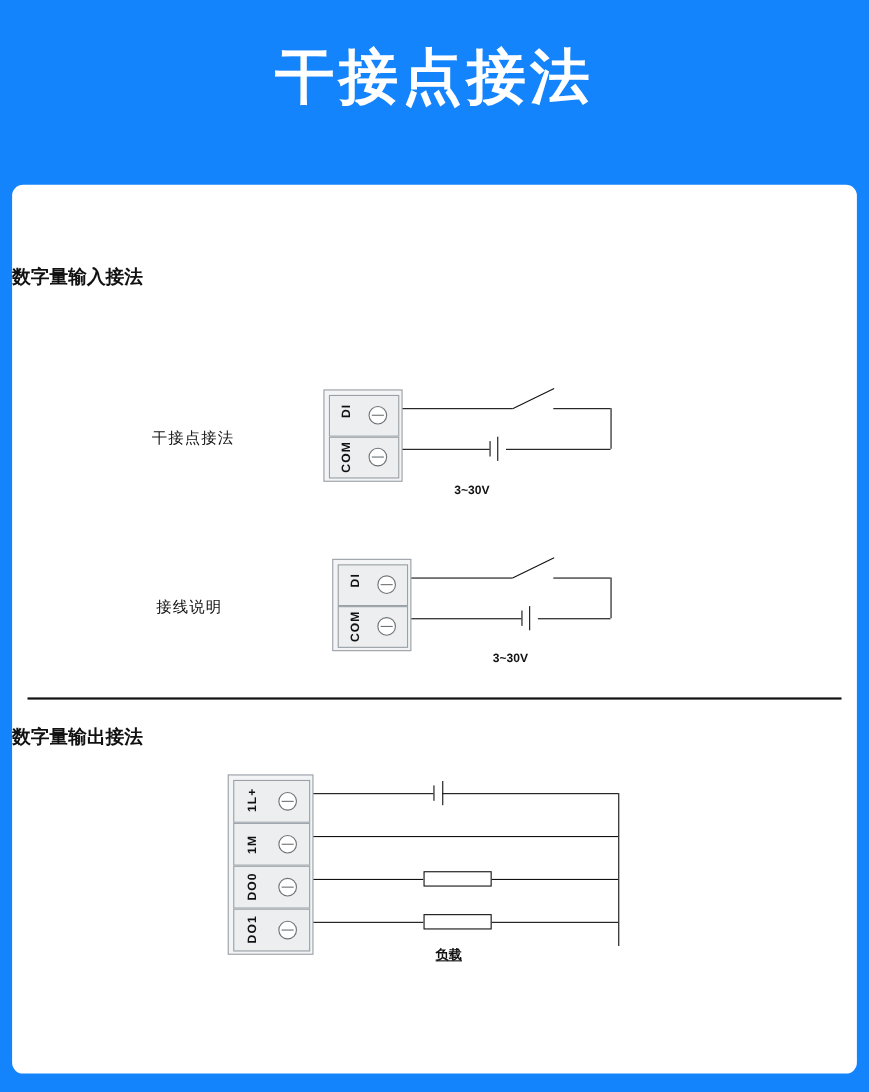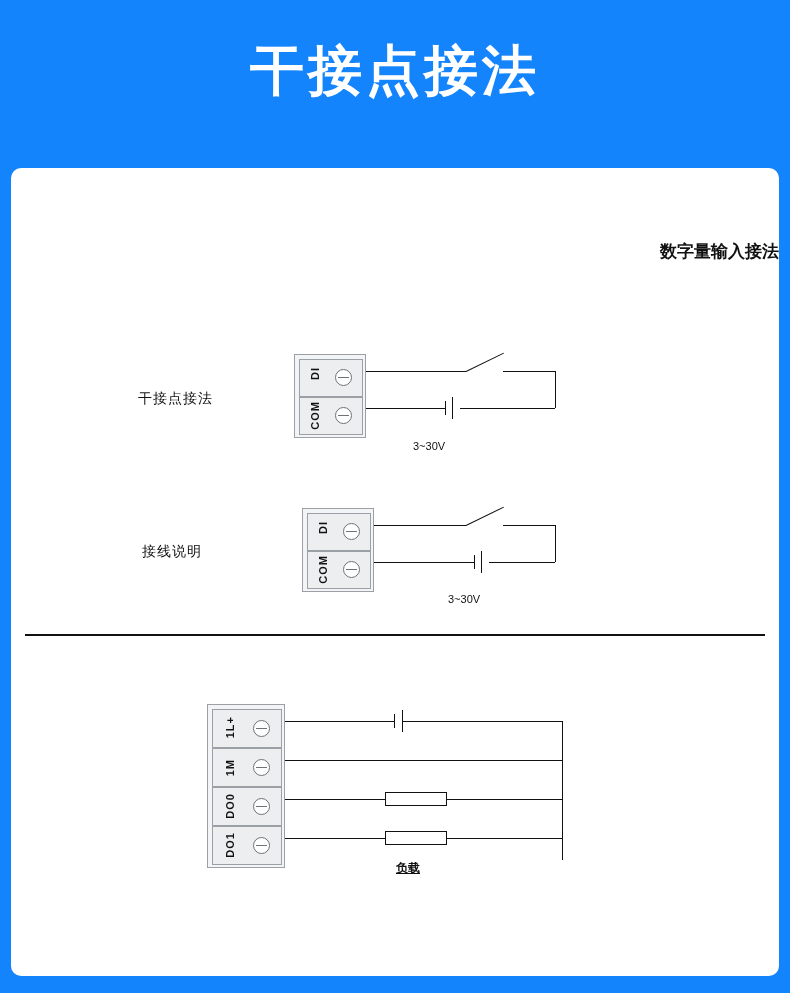--- a/index.html
+++ b/index.html
@@ -35,21 +35,21 @@
     left: 11px;
     top: 168px;
     width: 768px;
     height: 808px;
     background: #ffffff;
     border-radius: 10px;
   }
   .section-title {
     position: absolute;
     width: 100%;
-    text-align: right;
+    text-align: left;
     font-size: 17px;
     font-weight: bold;
     color: #111111;
   }
   #title-di { top: 72px; }
   #title-do { top: 490px; }
 
   .divider {
     position: absolute;
     left: 14px;
@@ -125,21 +125,21 @@
   }
   .cap-short {
     position: absolute;
     width: 1px;
     height: 14px;
     background: #111111;
   }
   .volt {
     position: absolute;
     font-size: 11px;
-    font-weight: normal;
+    font-weight: bold;
     color: #111111;
     white-space: nowrap;
   }
   .load {
     position: absolute;
     box-sizing: border-box;
     border: 1px solid #111111;
     background: #ffffff;
     height: 14px;
   }
@@ -207,20 +207,21 @@
     <div class="wire h" style="left:492px; top:357px; width:52px;"></div>
     <div class="wire v" style="left:544px; top:357px; height:37px;"></div>
     <div class="wire h" style="left:478px; top:394px; width:66px;"></div>
     <div class="cap-long" style="left:470px; top:383px;"></div>
     <div class="cap-short" style="left:463px; top:387px;"></div>
     <div class="wire h" style="left:363px; top:394px; width:100px;"></div>
     <div class="volt" style="left:437px; top:425px;">3~30V</div>
 
     <div class="divider"></div>
 
+    <div class="section-title" id="title-do">数字量输出接法</div>
 
     <div class="term-block" style="left:196px; top:536px; width:78px; height:164px;">
       <div class="term-cell" style="left:4px; top:4px; width:70px; height:39px;"></div>
       <div class="term-cell" style="left:4px; top:43px; width:70px; height:39px;"></div>
       <div class="term-cell" style="left:4px; top:82px; width:70px; height:39px;"></div>
       <div class="term-cell" style="left:4px; top:121px; width:70px; height:39px;"></div>
       <div class="screw" style="left:45px; top:15px;"></div>
       <div class="screw" style="left:45px; top:54px;"></div>
       <div class="screw" style="left:45px; top:93px;"></div>
       <div class="screw" style="left:45px; top:132px;"></div>

